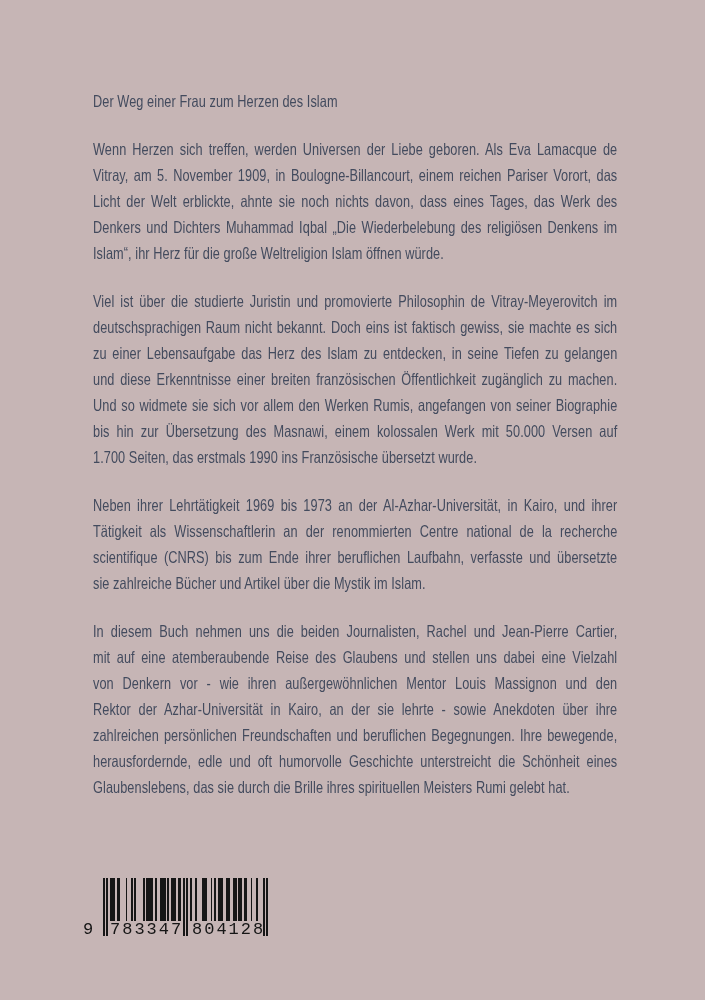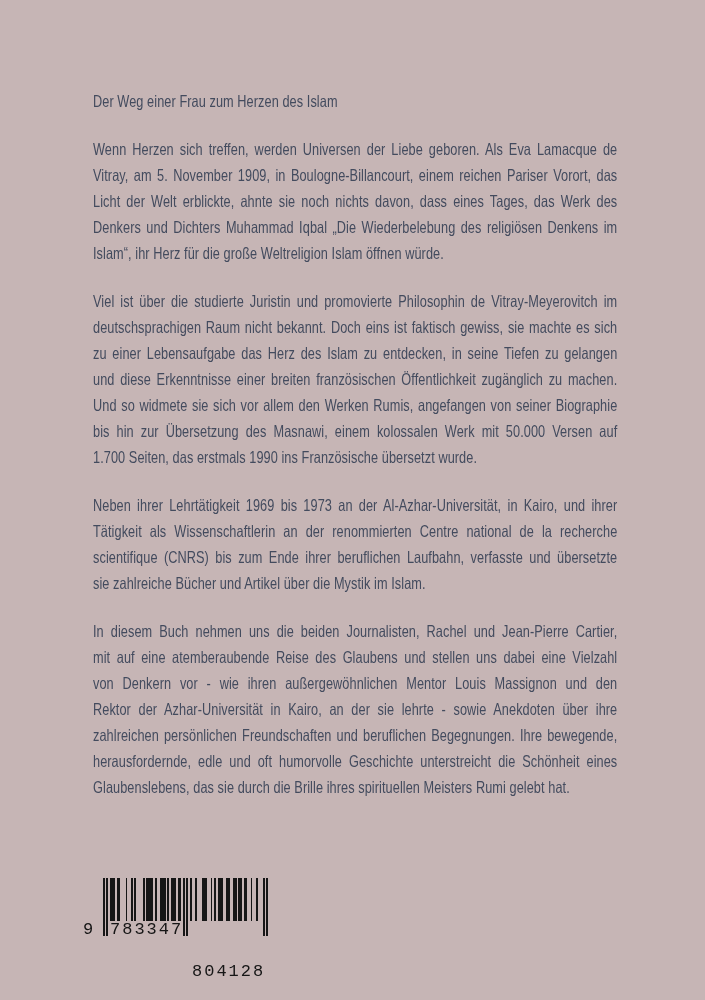--- a/index.html
+++ b/index.html
@@ -69,21 +69,21 @@
     font-family:"Liberation Mono","DejaVu Sans Mono",monospace;
     font-size:17px;
     line-height:17px;
     color:var(--bar);
     letter-spacing:2px;
     top:43px;
     white-space:nowrap;
   }
   .bc-first{left:-1px;width:18px;letter-spacing:0;}
   .bc-left{left:26px;width:76px;}
-  .bc-right{left:108px;width:76px;margin-top:42px;}
+  .bc-right{left:108px;width:76px;}
 </style>
 </head>
 <body>
 
 <div class="cover">
 
   <div class="textblock">
 
     <div class="title">Der Weg einer Frau zum Herzen des Islam</div>
 

